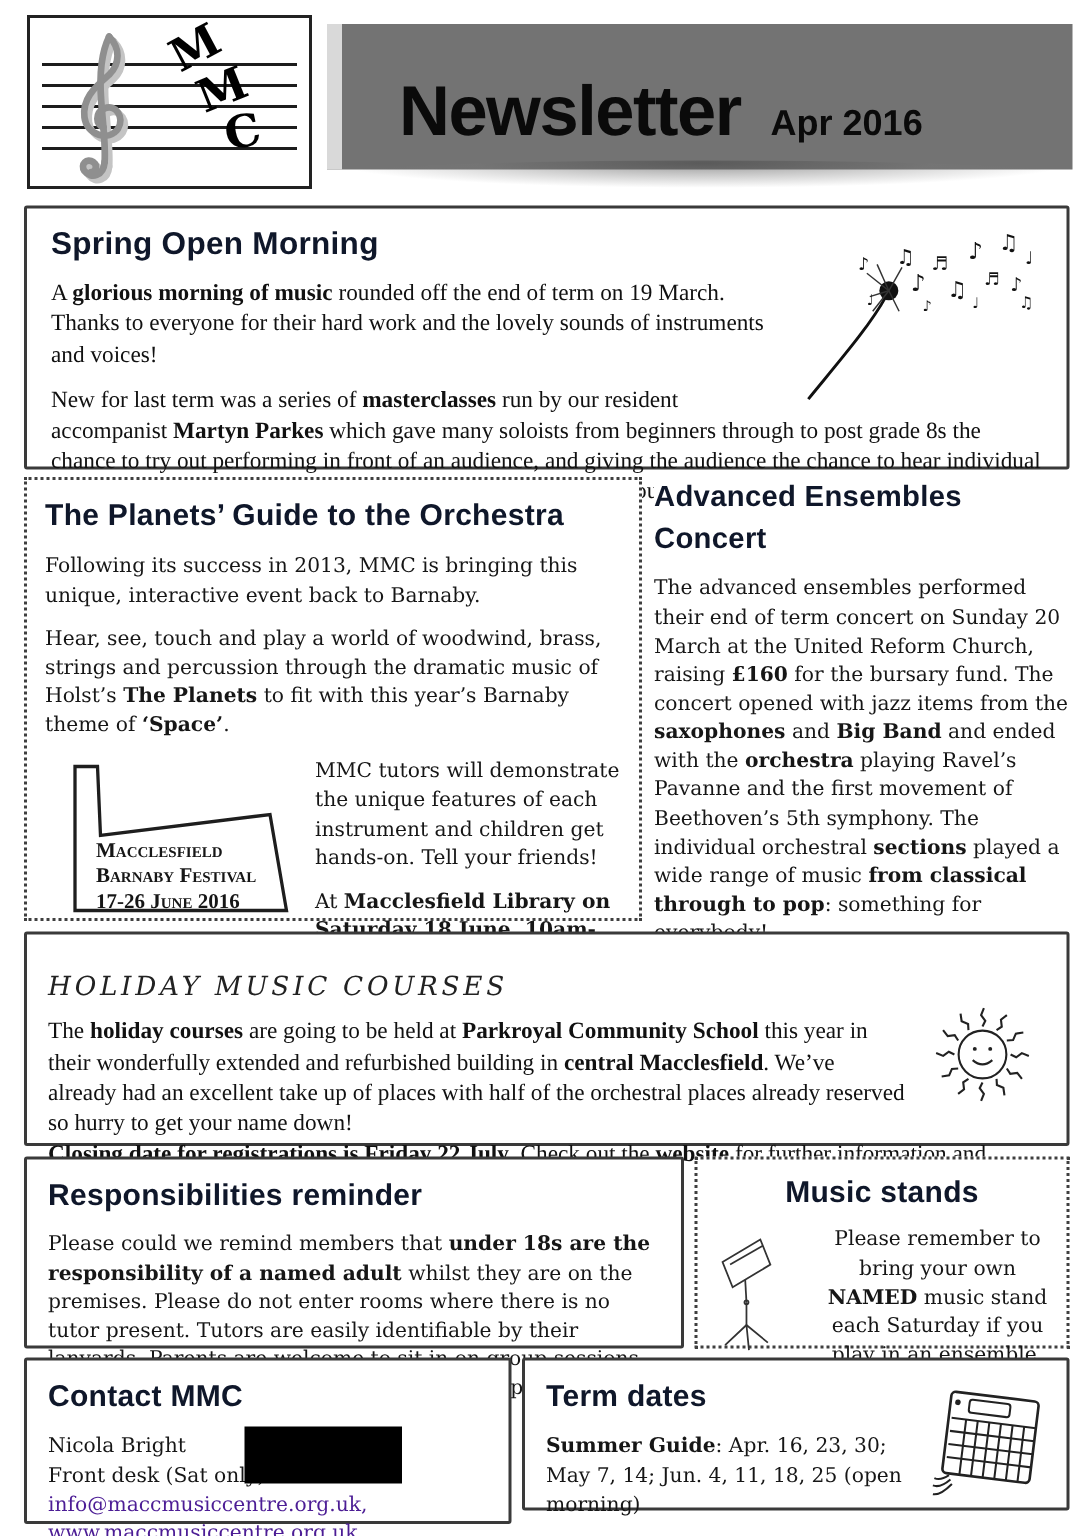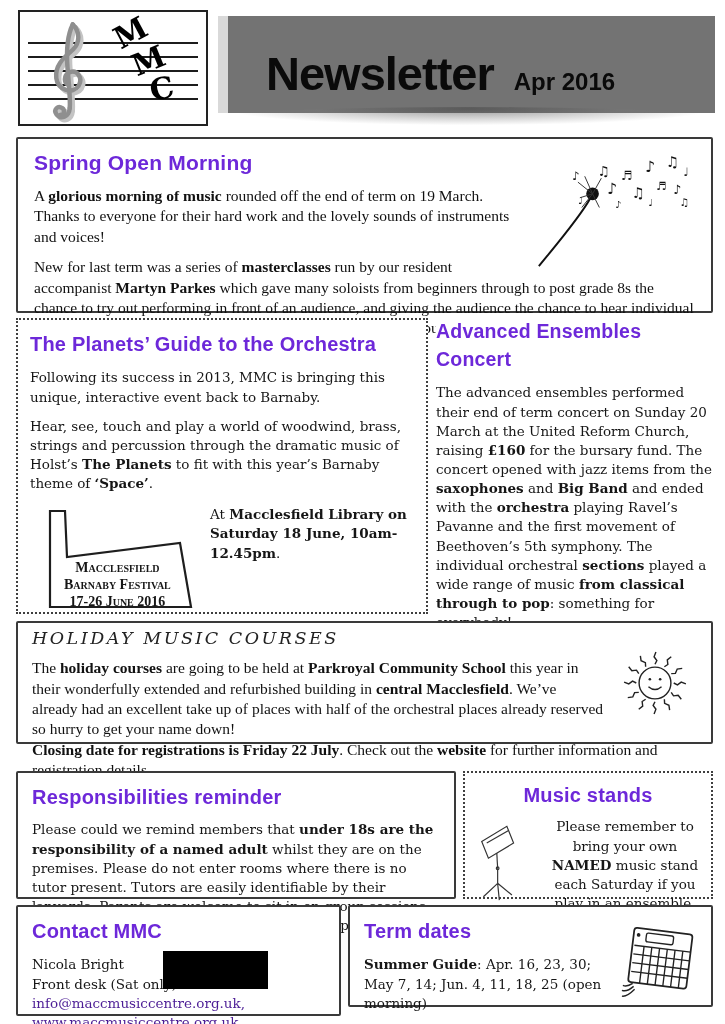--- a/index.html
+++ b/index.html
@@ -1,20 +1,20 @@
 <!DOCTYPE html>
 <html><head>
 <meta charset="utf-8">
 <style>
   html,body{margin:0;padding:0;background:#fff;}
   .page{position:relative;width:725px;height:1024px;background:#fff;overflow:hidden;}
   .sec{position:absolute;background:#fff;box-sizing:border-box;}
   .solid{border:2px solid #3a3a3a;border-radius:2px;}
   .dotted{border:2px dotted #3f3f3f;}
-  .h{font-family:"Liberation Sans",sans-serif;font-weight:bold;color:#6d28d9;letter-spacing:.2px;}
+  .h{font-family:"Liberation Sans",sans-serif;font-weight:bold;color:#0f172a;letter-spacing:.2px;}
   .t1{font-family:"Liberation Serif",serif;font-size:15.5px;line-height:1.32;color:#111;}
   .t2{font-family:"DejaVu Serif",serif;font-size:13.5px;line-height:1.42;color:#161616;}
   .t1 p,.t2 p{margin:0 0 10px 0;}
   b{font-weight:bold;}
   .link{color:#4c1d95;font-family:"DejaVu Serif",serif;font-size:13.5px;margin-top:33px;}
   .redact{display:inline-block;background:#000;height:19px;vertical-align:-4px;}
   
   .logo-box{position:absolute;left:18px;top:10px;width:190px;height:116px;border:2px solid #222;box-sizing:border-box;}
   .staff{position:absolute;left:8px;right:8px;height:2px;background:#1c1c1c;}
   .mmc-letter{position:absolute;font-family:"DejaVu Serif",serif;font-weight:bold;font-size:30px;color:#000;line-height:1;}
@@ -22,21 +22,21 @@
   .news-title{font-family:"Liberation Sans",sans-serif;font-weight:800;font-size:47px;color:#0a0a0a;letter-spacing:-1px;}
   .news-issue{font-family:"Liberation Sans",sans-serif;font-weight:bold;font-size:24px;color:#0a0a0a;margin-left:20px;}
   .swoosh{position:absolute;left:230px;top:107px;width:478px;height:18px;border-radius:50%;
           background:radial-gradient(ellipse at 50% 10%, rgba(70,70,70,.55) 0%, rgba(120,120,120,.28) 45%, rgba(160,160,160,0) 72%);}
   
   .sec-h{font-size:21px;margin:0 0 9px 0;}
   .holiday-h{font-family:"DejaVu Serif",serif;font-style:italic;font-size:17.5px;letter-spacing:2.5px;color:#222;margin:0 0 8px 0;}
   
   .fl-r{float:right;}
   .barnaby{position:relative;width:158px;height:126px;flex:0 0 158px;}
-  .barnaby-text{position:absolute;left:26px;top:56px;font-family:"Liberation Serif",serif;font-weight:bold;font-variant:small-caps;font-size:14px;line-height:1.22;color:#161616;white-space:nowrap;text-align:center;}
+  .barnaby-text{position:absolute;left:26px;top:56px;font-family:"Liberation Serif",serif;font-weight:bold;font-variant:small-caps;font-size:14px;line-height:1.22;color:#161616;white-space:nowrap;}
   .row{display:flex;gap:14px;}
   .contact-redact{position:absolute;left:145px;top:44px;width:105px;height:38px;background:#000;}
   a{cursor:pointer;}
 </style>
 </head>
 <body>
 
 <div class="page">
 
   <div class="logo-box">
@@ -111,33 +111,34 @@
         <svg width="158" height="126" viewBox="0 0 158 126">
           <path d="M12,8 L27,8 L29,54 L142,40 L153,104 L12,104 Z" fill="none" stroke="#1e1e1e" stroke-width="2.2"></path>
         </svg>
         <div class="barnaby-text">
           <div>Macclesfield</div>
           <div>Barnaby Festival</div>
           <div>17-26 June 2016</div>
         </div>
       </div>
       <div style="padding-top:2px">
+        <p><span>MMC tutors will demonstrate the unique features of each instrument and children get hands-on. Tell your friends!</span></p>
         <p><span>At </span><b>Macclesfield Library on Saturday 18 June, 10am-12.45pm</b><span>.</span></p>
       </div>
     </div>
     <p style="margin:0"><span>See </span><b>barnabyfestival.org.uk</b><span> for details of this and other events!</span></p>
   </div>
 
   <div class="sec t2" style="left:436px;top:318px;width:278px;height:296px;">
     <div class="h" style="font-size:19.5px;margin:0 0 10px 0">Advanced Ensembles Concert</div>
     <p><span>The advanced ensembles performed their end of term concert on Sunday 20 March at the United Reform Church, raising </span><b>£160</b><span> for the bursary fund. The concert opened with jazz items from the </span><b>saxophones</b><span> and </span><b>Big Band</b><span> and ended with the </span><b>orchestra</b><span> playing Ravel’s Pavanne and the first movement of Beethoven’s 5th symphony. The individual orchestral </span><b>sections</b><span> played a wide range of music </span><b>from classical through to pop</b><span>: something for everybody!</span></p>
     <p><span>These concerts are at </span><b>6pm</b><span>, so offer </span><b>an ideal introduction</b><span> to children to attend a proper concert. Why not come to the next one on </span><b>Sunday 26 June</b><span>?</span></p>
   </div>
 
-  <div class="sec solid t1" style="left:16px;top:621px;width:697px;height:123px;padding:4px 14px;">
+  <div class="sec solid t1" style="left:16px;top:621px;width:697px;height:143px;padding:24px 14px;">
     <svg class="fl-r" width="88" height="88" viewBox="0 0 94 94" style="margin:12px -2px 0 6px">
       <g fill="none" stroke="#222" stroke-width="1.5">
         <circle cx="47" cy="47" r="17" fill="#fff"></circle>
         <g>
           <path d="M47,27 l2,-4 -3,-4 2,-5"></path>
             <path d="M47,27 l2,-4 -3,-4 2,-5" transform="rotate(30 47 47)"></path>
           <path d="M47,27 l2,-4 -3,-4 2,-5" transform="rotate(60 47 47)"></path>
             <path d="M47,27 l2,-4 -3,-4 2,-5" transform="rotate(90 47 47)"></path>
           <path d="M47,27 l2,-4 -3,-4 2,-5" transform="rotate(120 47 47)"></path>
             <path d="M47,27 l2,-4 -3,-4 2,-5" transform="rotate(150 47 47)"></path>

